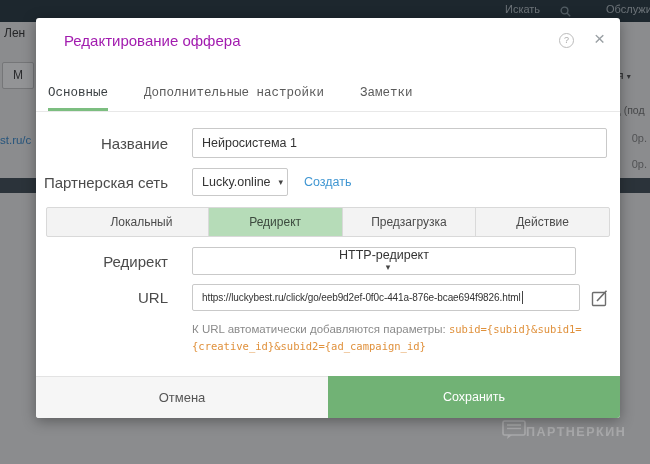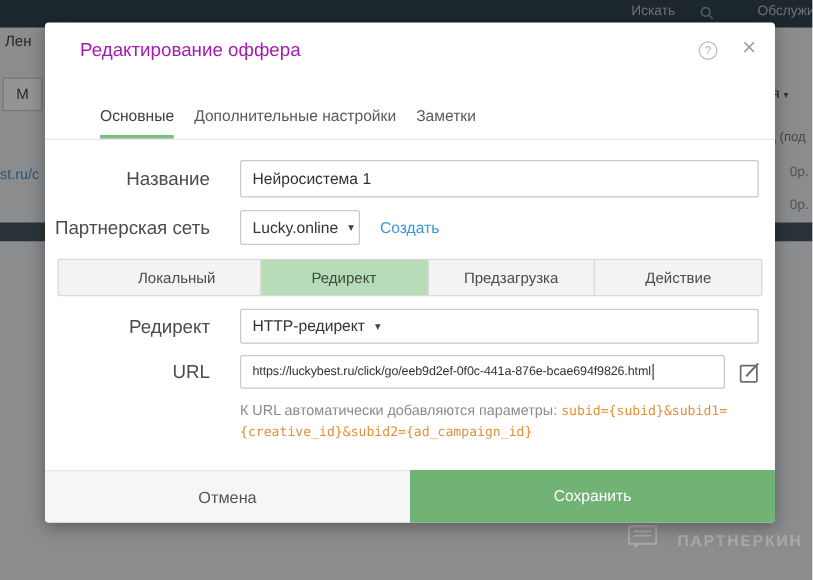--- a/index.html
+++ b/index.html
@@ -19,30 +19,30 @@
   .bg-col-header .crt { font-size:8px; color:#555; }
   .bg-subheader { position:absolute; left:609px; top:104px; font-size:10.5px; color:#777; white-space:nowrap; }
   .bg-val-1 { position:absolute; right:3px; top:132px; font-size:11px; color:#8b8b8b; }
   .bg-val-2 { position:absolute; right:3px; top:158px; font-size:11px; color:#8b8b8b; }
   .bg-dark-band { position:absolute; left:0; right:0; top:178px; height:15px; background:#46525b; }
 
   
   .overlay { position:absolute; inset:0; z-index:2; background:rgba(8,12,15,0.44); }
 
   
-  .watermark { position:absolute; left:502px; top:420px; z-index:3; display:flex; align-items:center; gap:16px; opacity:0.32; }
+  .watermark { position:absolute; left:502px; top:420px; z-index:3; display:flex; align-items:center; gap:0; opacity:0.32; }
   .watermark-text { font-size:12.5px; font-weight:bold; letter-spacing:1.5px; color:#e8e8e8; }
 
   
   .modal { position:absolute; left:36px; top:18px; width:584px; height:400px; z-index:4; background:#fff; border-radius:3px; box-shadow:0 3px 14px rgba(0,0,0,0.35); }
   .modal-title { position:absolute; left:28px; top:0; height:46px; line-height:46px; font-size:15px; color:#a21caf;text-align:right; }
   .help-btn { position:absolute; right:46px; top:15px; width:15px; height:15px; border:1.5px solid #bcbcbc; border-radius:50%; color:#ababab; font-size:9px; text-align:center; line-height:13px; cursor:pointer; }
   .close-btn { position:absolute; right:15px; top:10px; font-size:19px; color:#9aa0a4; cursor:pointer; line-height:22px; }
 
-  .tabs { position:absolute; left:44px; top:68px; display:flex; gap:16px; }
+  .tabs { position:absolute; left:12px; top:68px; display:flex; gap:36px;font-family:Liberation Mono, monospace; }
   .tab { font-size:12.5px; color:#5a5a5a; padding-bottom:8px; cursor:pointer; }
   .tab.active { color:#3a3f42; border-bottom:3px solid #7cbe80; }
   .tabs-divider { position:absolute; left:0; right:0; top:93px; border-bottom:1px solid #e8e8e8; }
 
   .row { position:absolute; left:0; right:0; display:flex; align-items:center; }
   .lbl { width:132px; text-align:right; margin-right:24px; font-size:15px; color:#4b4b4b; flex:none; }
 
   .row-name { top:110px; }
   .input { height:30px; border:1px solid #c9c9c9; border-radius:2px; background:#fff; font-size:12.5px; color:#333; display:flex; align-items:center; padding:0 9px; overflow:hidden; white-space:nowrap; }
   .input-name { width:415px; }
@@ -52,21 +52,21 @@
   .select .crt { margin-left:8px; font-size:9px; color:#444; }
   .select-network { width:96px; justify-content:space-between; }
   .create-link { margin-left:16px; font-size:12.5px; color:#3f96d2; cursor:pointer; }
 
   .segments { position:absolute; left:10px; top:189px; width:564px; height:30px; display:flex; border:1px solid #d9d9d9; border-radius:2px; background:#f3f3f3;padding-left:28px; }
   .segment { flex:1; font-size:12px; color:#4b4b4b; text-align:center; line-height:28px; border-right:1px solid #d9d9d9; cursor:pointer; }
   .segment:last-child { border-right:none; }
   .segment.active { background:#b6dcb8; color:#3c4a3e; }
 
   .row-redirect { top:229px; }
-  .select-redirect { width:415px; justify-content:flex-start; }
+  .select-redirect { width:384px; justify-content:flex-start;flex-direction:column; }
 
   .row-url { top:266px; }
   .input-url { width:388px; height:27px; font-size:10px; letter-spacing:-0.1px; }
   .cursor-bar { display:inline-block; width:1px; height:13px; background:#444; margin-left:1px; vertical-align:middle; }
   .url-edit-btn { margin-left:10px; width:20px; height:20px; cursor:pointer; display:flex; align-items:center; justify-content:center; }
 
   .hint { position:absolute; left:156px; top:303px; width:432px; font-size:11.5px; color:#8b8b8b; line-height:17px; }
   .hint code { font-family:"DejaVu Sans Mono", monospace; font-size:10.5px; color:#e0913c; }
 
   .footer { position:absolute; left:0; right:0; bottom:0; height:42px; display:flex; }

